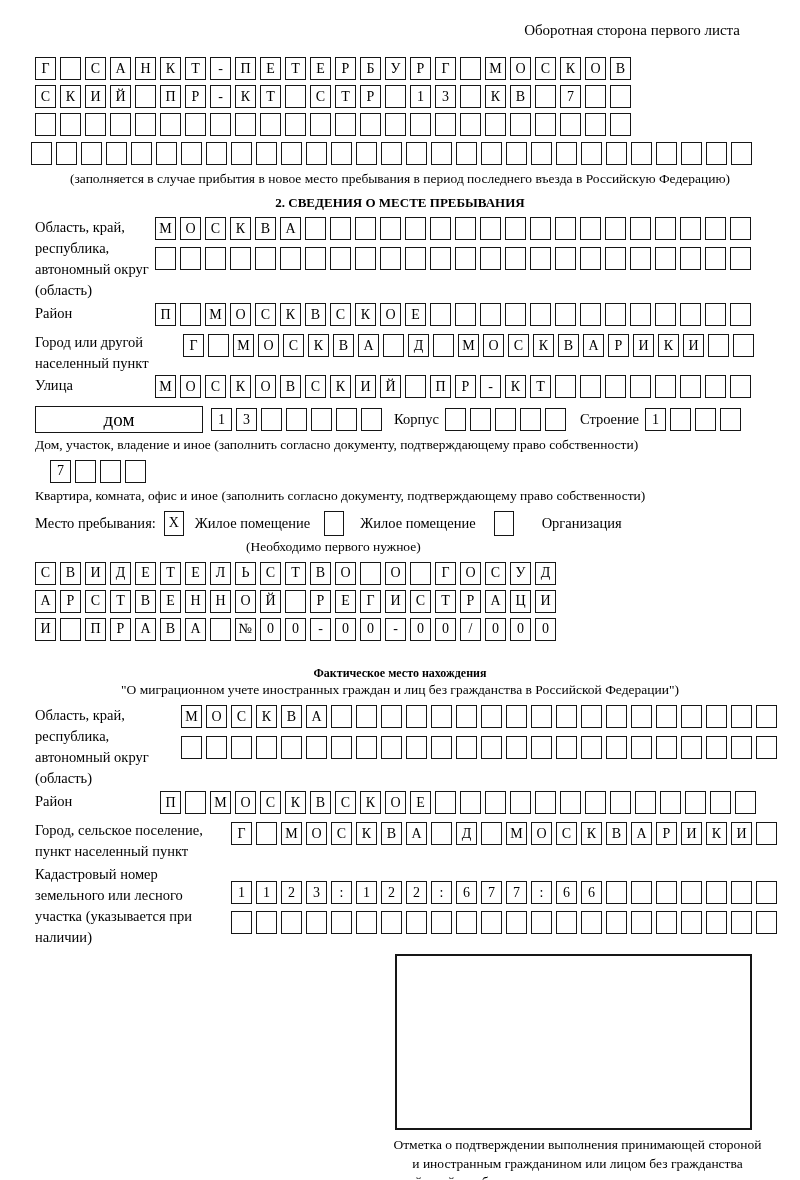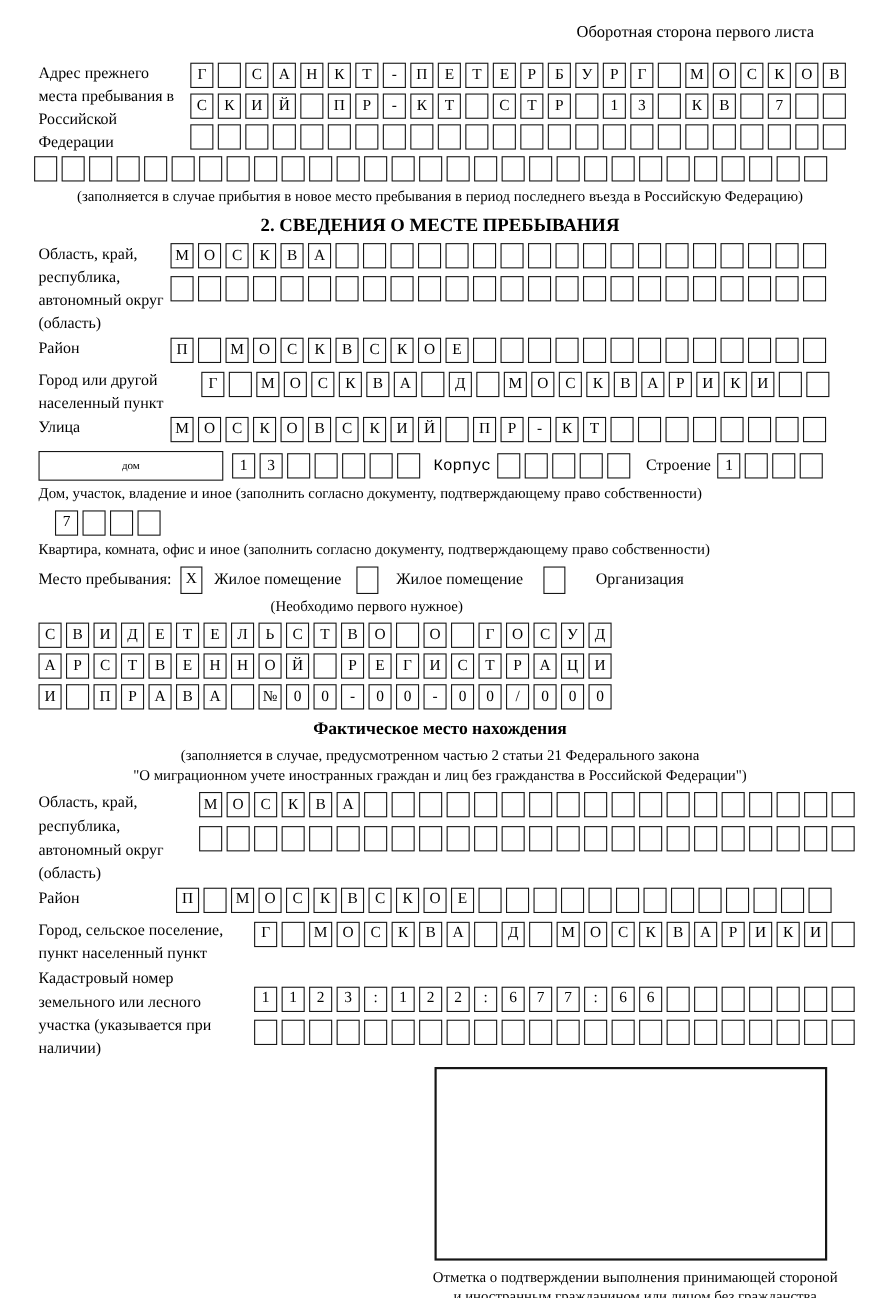--- a/index.html
+++ b/index.html
@@ -28,26 +28,26 @@
   .lw196 { width:196px; flex:none; }
 
   .cells { display:flex; gap:4px; margin-bottom:5px; }
   .cell  {
     width:21px; height:23px; flex:none;
     border:1.5px solid #161616;
     display:flex; align-items:center; justify-content:center;
     font-size:14px; font-family:"Liberation Serif","DejaVu Serif",serif;
   }
 
-  .titlebar { font-weight:bold; font-size:17px; }
+  .titlebar { font-weight:bold; font-size:13px; }
 
   .widebox {
     border:1.5px solid #161616; height:27px;
     display:flex; align-items:center; justify-content:center;
-    font-size:10px; flex:none;
+    font-size:19px; flex:none;
   }
   .inline-row { display:flex; align-items:center; }
   .inline-label { font-size:14.5px; flex:none; }
 
   .checkbox {
     width:20px; height:25px; flex:none;
     border:1.5px solid #161616;
     display:flex; align-items:center; justify-content:center;
     font-size:14px;
   }
@@ -60,21 +60,20 @@
   .stamp-caption { width:375px; margin-left:355px; margin-top:6px; }
 </style>
 </head>
 <body>
 
 <div class="page">
 
   <div class="corner-note">Оборотная сторона первого листа</div>
 
   <div class="field" style="margin-top:18px;">
-    <div class="label lw138" style="padding-right:8px;">Адрес прежнего места пребывания в Российской Федерации</div>
     <div>
       <div class="cells">
           <span class="cell">Г</span>
           <span class="cell"></span>
           <span class="cell">С</span>
           <span class="cell">А</span>
           <span class="cell">Н</span>
           <span class="cell">К</span>
           <span class="cell">Т</span>
           <span class="cell">-</span>
@@ -335,21 +334,21 @@
     <div class="widebox" style="width:168px;">дом</div>
     <div class="cells" style="margin:0 0 0 8px;">
         <span class="cell">1</span>
         <span class="cell">3</span>
         <span class="cell"></span>
         <span class="cell"></span>
         <span class="cell"></span>
         <span class="cell"></span>
         <span class="cell"></span>
       </div>
-    <div class="inline-label" style="margin-left:12px;font-family:Liberation Mono, monospace;">Корпус</div>
+    <div class="inline-label" style="margin-left:12px;">Корпус</div>
     <div class="cells" style="margin:0 0 0 6px;">
         <span class="cell"></span>
         <span class="cell"></span>
         <span class="cell"></span>
         <span class="cell"></span>
         <span class="cell"></span>
       </div>
     <div class="inline-label" style="margin-left:14px;">Строение</div>
     <div class="cells" style="margin:0 0 0 6px;">
         <span class="cell">1</span>
@@ -448,22 +447,21 @@
           <span class="cell">0</span>
           <span class="cell">0</span>
           <span class="cell">/</span>
           <span class="cell">0</span>
           <span class="cell">0</span>
           <span class="cell">0</span>
         </div>
     </div>
   </div>
 
-  <div class="titlebar center w730" style="margin-top:4px;font-size:16px;">Фактическое место нахождения</div>
-  <div class="note center w730" style="margin-top:6px;">(заполняется в случае, предусмотренном частью 2 статьи 21 Федерального закона</div>
+  <div class="titlebar center w730" style="margin-top:20px;font-size:12px;">Фактическое место нахождения</div>
   <div class="note center w730">"О миграционном учете иностранных граждан и лиц без гражданства в Российской Федерации")</div>
 
   <div class="field" style="margin-top:6px;">
     <div class="label lw146">Область, край, республика, автономный округ (область)</div>
     <div>
       <div class="cells" style="margin-bottom:8px;">
           <span class="cell">М</span>
           <span class="cell">О</span>
           <span class="cell">С</span>
           <span class="cell">К</span>

